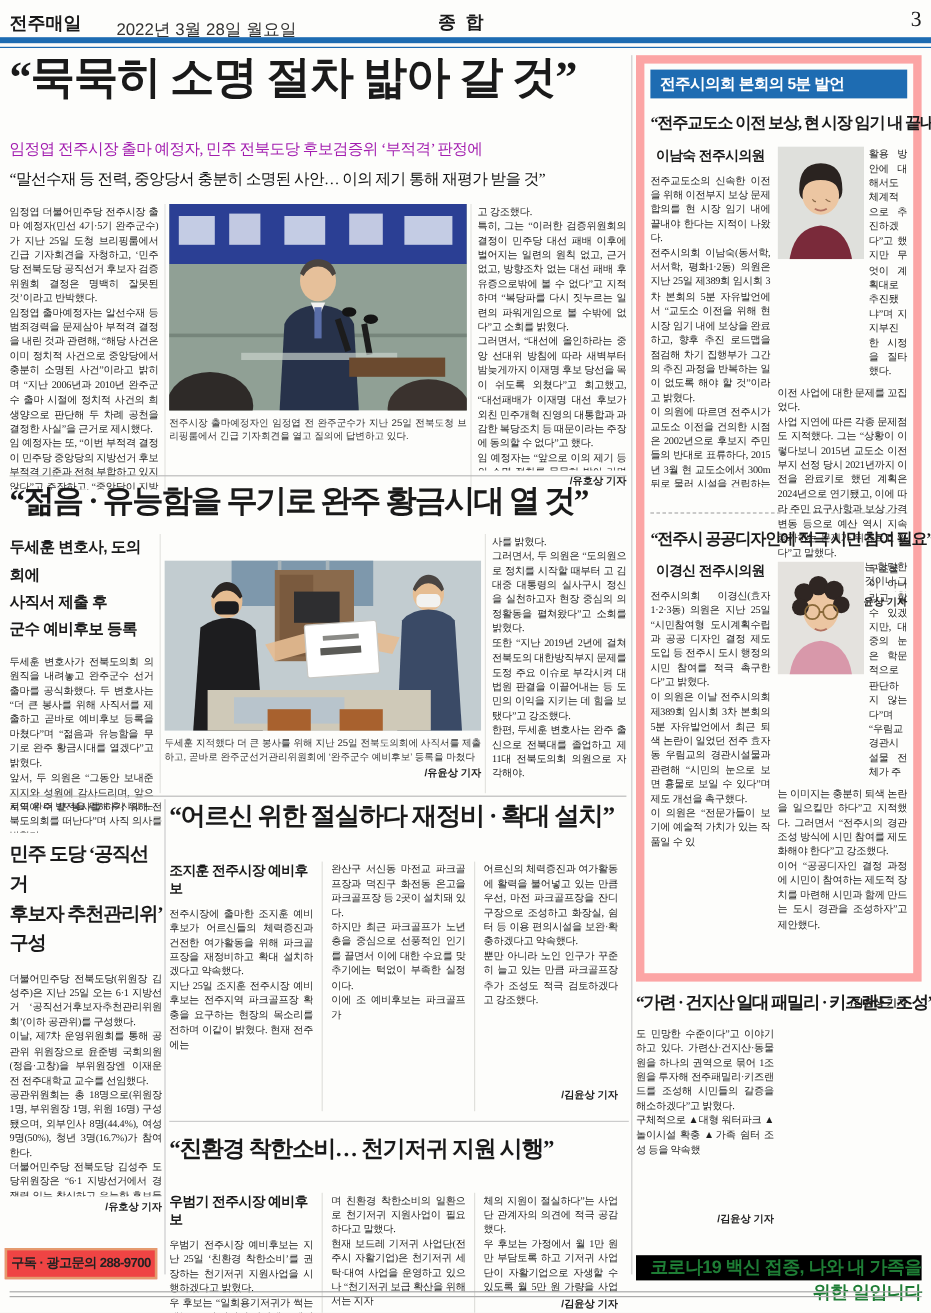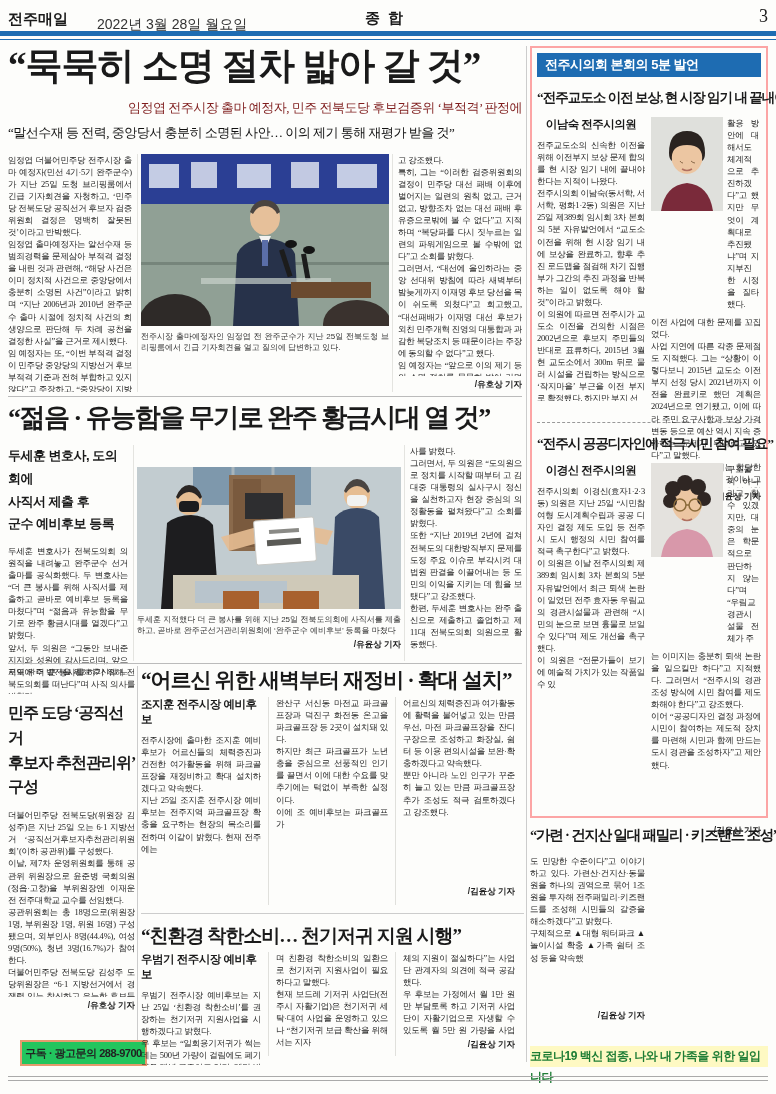--- a/index.html
+++ b/index.html
@@ -18,21 +18,21 @@
   .caption { font-size:8px; line-height:1.4; color:#333; text-align:justify; white-space:pre-line; }
   .credit { font-size:8.5px; font-weight:bold; color:#222; text-align:right; margin-top:3px; }
   .byline { font-weight:bold; font-size:11.5px; margin-bottom:7px; letter-spacing:-0.5px; }
   .divider-h { position:absolute; background:#bbb; height:1px; }
   .divider-v { position:absolute; background:#ccc; width:1px; }
   svg { display:block; }
 
   
   .a1 { position:absolute; left:8px; top:46px; width:514px; height:348px; }
   .a1-headline { font-family:"Liberation Serif","DejaVu Serif",serif; font-weight:bold; font-size:37px; letter-spacing:-1px; line-height:1.1; white-space:nowrap; }
-  .a1-deck1 { margin-top:12px; font-family:"Liberation Serif","DejaVu Serif",serif; font-size:13px; color:#7f1d1d; letter-spacing:-0.5px;text-align:right; }
+  .a1-deck1 { margin-top:28px; font-family:"Liberation Serif","DejaVu Serif",serif; font-size:13px; color:#a21caf; letter-spacing:-0.5px; }
   .a1-deck2 { margin-top:7px; font-family:"Liberation Serif","DejaVu Serif",serif; font-size:13px; color:#111; letter-spacing:-0.5px; }
   .a1-row { display:flex; gap:5px; margin-top:12px; height:238px; }
   .a1-col { width:124px; height:238px; }
   .a1-center { width:256px; border-left:1px solid #e4e4e0; border-right:1px solid #e4e4e0; padding:0 3px; }
 
   
   .a2 { position:absolute; left:8px; top:400px; width:514px; height:262px; }
   .a2-headline { font-family:"Liberation Serif","DejaVu Serif",serif; font-weight:bold; font-size:26px; letter-spacing:-1.5px; white-space:nowrap; }
   .a2-row { display:flex; gap:5px; margin-top:10px; height:216px; }
   .a2-left { width:120px; }
@@ -41,35 +41,35 @@
   .a2-center { width:272px; padding-top:22px; border-left:1px solid #e4e4e0; border-right:1px solid #e4e4e0; padding-left:3px; padding-right:3px; }
   .a2-right { width:112px; }
 
   
   .party { position:absolute; left:8px; top:666px; width:127px; height:370px; }
   .party-cont { height:28px; }
   .party-headline { margin-top:7px; font-family:"Liberation Serif","DejaVu Serif",serif; font-weight:bold; font-size:16px; line-height:1.55; letter-spacing:-1px; }
   .party-deck { margin-top:9px; }
   .party-deck div { font-weight:bold; font-size:11.5px; line-height:1.8; letter-spacing:-0.5px; }
   .party-body { margin-top:9px; height:188px; }
-  .subscribe { position:absolute; left:20px; top:1040px; width:127px; height:26px; border:2px solid #e59a6e; background:#22c55e; text-align:center; line-height:22px; font-weight:bold; font-size:11px; letter-spacing:-0.5px; color:#222; }
+  .subscribe { position:absolute; left:4px; top:1040px; width:127px; height:26px; border:2px solid #e59a6e; background:#ef4444; text-align:center; line-height:22px; font-weight:bold; font-size:11px; letter-spacing:-0.5px; color:#222; }
 
   
   .mid { position:absolute; left:141px; top:666px; width:383px; height:396px; }
   .pg-headline { font-family:"Liberation Serif","DejaVu Serif",serif; font-weight:bold; font-size:21px; letter-spacing:-1px; white-space:nowrap; }
-  .mid-row { display:flex; margin-top:3px; }
+  .mid-row { display:flex; margin-top:24px; }
   .mid-col { width:127px; padding-right:7px; }
   .mid-col + .mid-col { border-left:1px solid #e0e0dc; padding-left:7px; }
   .pg-row { height:208px; }
   .mid-divider { margin-top:8px; border-top:1px solid #ccc; }
   .dp-headline { margin-top:9px; font-family:"Liberation Serif","DejaVu Serif",serif; font-weight:bold; font-size:19px; letter-spacing:-1px; white-space:nowrap; }
   .dp-row { height:104px; }
 
   
-  .sb-box { position:absolute; left:530px; top:46px; width:238px; height:772px; border:2px solid #fca5a5; padding:5px; background:#fdfdfb; }
+  .sb-box { position:absolute; left:530px; top:46px; width:238px; height:772px; border:7px solid #fca5a5; padding:5px; background:#fdfdfb; }
   .sb-header { height:24px; background:#1e6cb2; color:#fff; font-weight:bold; font-size:13px; line-height:24px; padding-left:8px; letter-spacing:-0.5px; }
   .sb-title { margin-top:12px; font-family:"Liberation Serif","DejaVu Serif",serif; font-weight:bold; font-size:13.5px; text-align:center; letter-spacing:-1px; white-space:nowrap; }
   .sb-item-row { display:flex; gap:6px; margin-top:10px; height:296px; }
   .sb-left { width:108px; }
   .sb-left .byline { text-align:center; font-size:11.5px; }
   .sb-left .bodytext { height:262px; }
   .sb-right { width:110px; }
   .sb-media { display:flex; gap:4px; }
   .sb-sliver { width:32px; }
   .sb-right > .bodytext { margin-top:6px; height:172px; }
@@ -77,21 +77,21 @@
 
   
   .kids { position:absolute; left:530px; top:826px; width:238px; height:212px; }
   .kids-headline { font-family:"Liberation Serif","DejaVu Serif",serif; font-weight:bold; font-size:14.5px; text-align:center; letter-spacing:-1.2px; white-space:nowrap; }
   .kids-row { display:flex; gap:8px; margin-top:10px; height:172px; }
   .kids-col { width:115px; }
   .kids-col + .kids-col { border-left:1px solid #e0e0dc; padding-left:7px; }
   .kids-col .byline { font-size:11px; }
 
   
-  .covid-banner { position:absolute; left:530px; top:1046px; width:238px; height:21px; background:#fef9c3; color:#1e7d35; font-weight:bold; font-size:12px; text-align:left; line-height:21px; letter-spacing:-0.5px; }
+  .covid-banner { position:absolute; left:530px; top:1046px; width:238px; height:21px; background:#000000; color:#1e7d35; font-weight:bold; font-size:15px; text-align:right; line-height:21px; letter-spacing:-0.5px; }
 
   
   .footer-rule1 { position:absolute; left:8px; top:1076px; width:760px; height:1px; background:#aaa; }
   .footer-rule2 { position:absolute; left:8px; top:1080px; width:760px; height:1px; background:#aaa; }
 </style>
 </head>
 <body>
 
 <div class="page">
 
@@ -189,21 +189,21 @@
           <rect x="58" y="114" width="92" height="22" fill="#b8c4cc"></rect>
           <rect x="86" y="124" width="36" height="18" fill="#a8612e"></rect>
           <rect x="146" y="124" width="36" height="18" fill="#a8612e"></rect>
         </svg>
         <div class="caption" style="margin-top:5px;">두세훈 지적했다 더 큰 봉사를 위해 지난 25일 전북도의회에 사직서를 제출하고, 곧바로 완주군선거관리위원회에 ‘완주군수 예비후보’ 등록을 마쳤다</div>
         <div class="credit">/유윤상 기자</div>
       </div>
       <div class="a2-right bodytext">사를 밝혔다.
 그러면서, 두 의원은 “도의원으로 정치를 시작할 때부터 고 김대중 대통령의 실사구시 정신을 실천하고자 현장 중심의 의정활동을 펼쳐왔다”고 소회를 밝혔다.
 또한 “지난 2019년 2년에 걸쳐 전북도의 대한방직부지 문제를 도정 주요 이슈로 부각시켜 대법원 판결을 이끌어내는 등 도민의 이익을 지키는 데 힘을 보탰다”고 강조했다.
-한편, 두세훈 변호사는 완주 출신으로 제출하고 졸업하고 제11대 전북도의회 의원으로 활동했다.</div>
+한편, 두세훈 변호사는 완주 출신으로 전북대를 졸업하고 제11대 전북도의회 의원으로 자각해야.</div>
     </div>
   </section>
 
   <div class="divider-h" style="left:8px; top:663px; width:514px;"></div>
   <div class="divider-v" style="left:137px; top:666px; height:396px;"></div>
   <div class="divider-v" style="left:526px; top:46px; height:1016px;"></div>
 
   <section class="party">
     <div class="party-cont bodytext">지역에 더 큰 봉사를 하기 위해 전북도의회를 떠난다”며 사직 의사를 밝혔다.</div>
     <div class="party-headline" style="white-space:pre-line;">민주 도당 ‘공직선거
@@ -211,21 +211,21 @@
     <div class="party-body bodytext">더불어민주당 전북도당(위원장 김성주)은 지난 25일 오는 6·1 지방선거 ‘공직선거후보자추천관리위원회’(이하 공관위)를 구성했다.
 이날, 제7차 운영위원회를 통해 공관위 위원장으로 윤준병 국회의원(정읍·고창)을 부위원장엔 이재운 전 전주대학교 교수를 선임했다.
 공관위원회는 총 18명으로(위원장 1명, 부위원장 1명, 위원 16명) 구성됐으며, 외부인사 8명(44.4%), 여성 9명(50%), 청년 3명(16.7%)가 참여한다.
 더불어민주당 전북도당 김성주 도당위원장은 “6·1 지방선거에서 경쟁력 있는 참신하고 유능한 후보들이 공천되도록 공정하게 심사하겠다”고 밝혔다.
 공관위는 중앙당 비상대책위원회의 의결을 거친 뒤, 공식 활동을 시작할 예정이다.</div>
     <div class="credit">/유호상 기자</div>
   </section>
   <div class="subscribe">구독 · 광고문의 288-9700</div>
 
   <section class="mid">
-    <div class="pg-headline">“어르신 위한 새벽부터 재정비 · 확대 설치”</div>
+    <div class="pg-headline">“어르신 위한 절실하다 재정비 · 확대 설치”</div>
     <div class="mid-row pg-row">
       <div class="mid-col">
         <div class="byline">조지훈 전주시장 예비후보</div>
         <div class="bodytext" style="height:170px;">전주시장에 출마한 조지훈 예비후보가 어르신들의 체력증진과 건전한 여가활동을 위해 파크골프장을 재정비하고 확대 설치하겠다고 약속했다.
 지난 25일 조지훈 전주시장 예비후보는 전주지역 파크골프장 확충을 요구하는 현장의 목소리를 전하며 이같이 밝혔다. 현재 전주에는</div>
       </div>
       <div class="mid-col bodytext">완산구 서신동 마전교 파크골프장과 덕진구 화전동 온고을 파크골프장 등 2곳이 설치돼 있다.
 하지만 최근 파크골프가 노년층을 중심으로 선풍적인 인기를 끌면서 이에 대한 수요를 맞추기에는 턱없이 부족한 실정이다.
 이에 조 예비후보는 파크골프가</div>
       <div class="mid-col">

